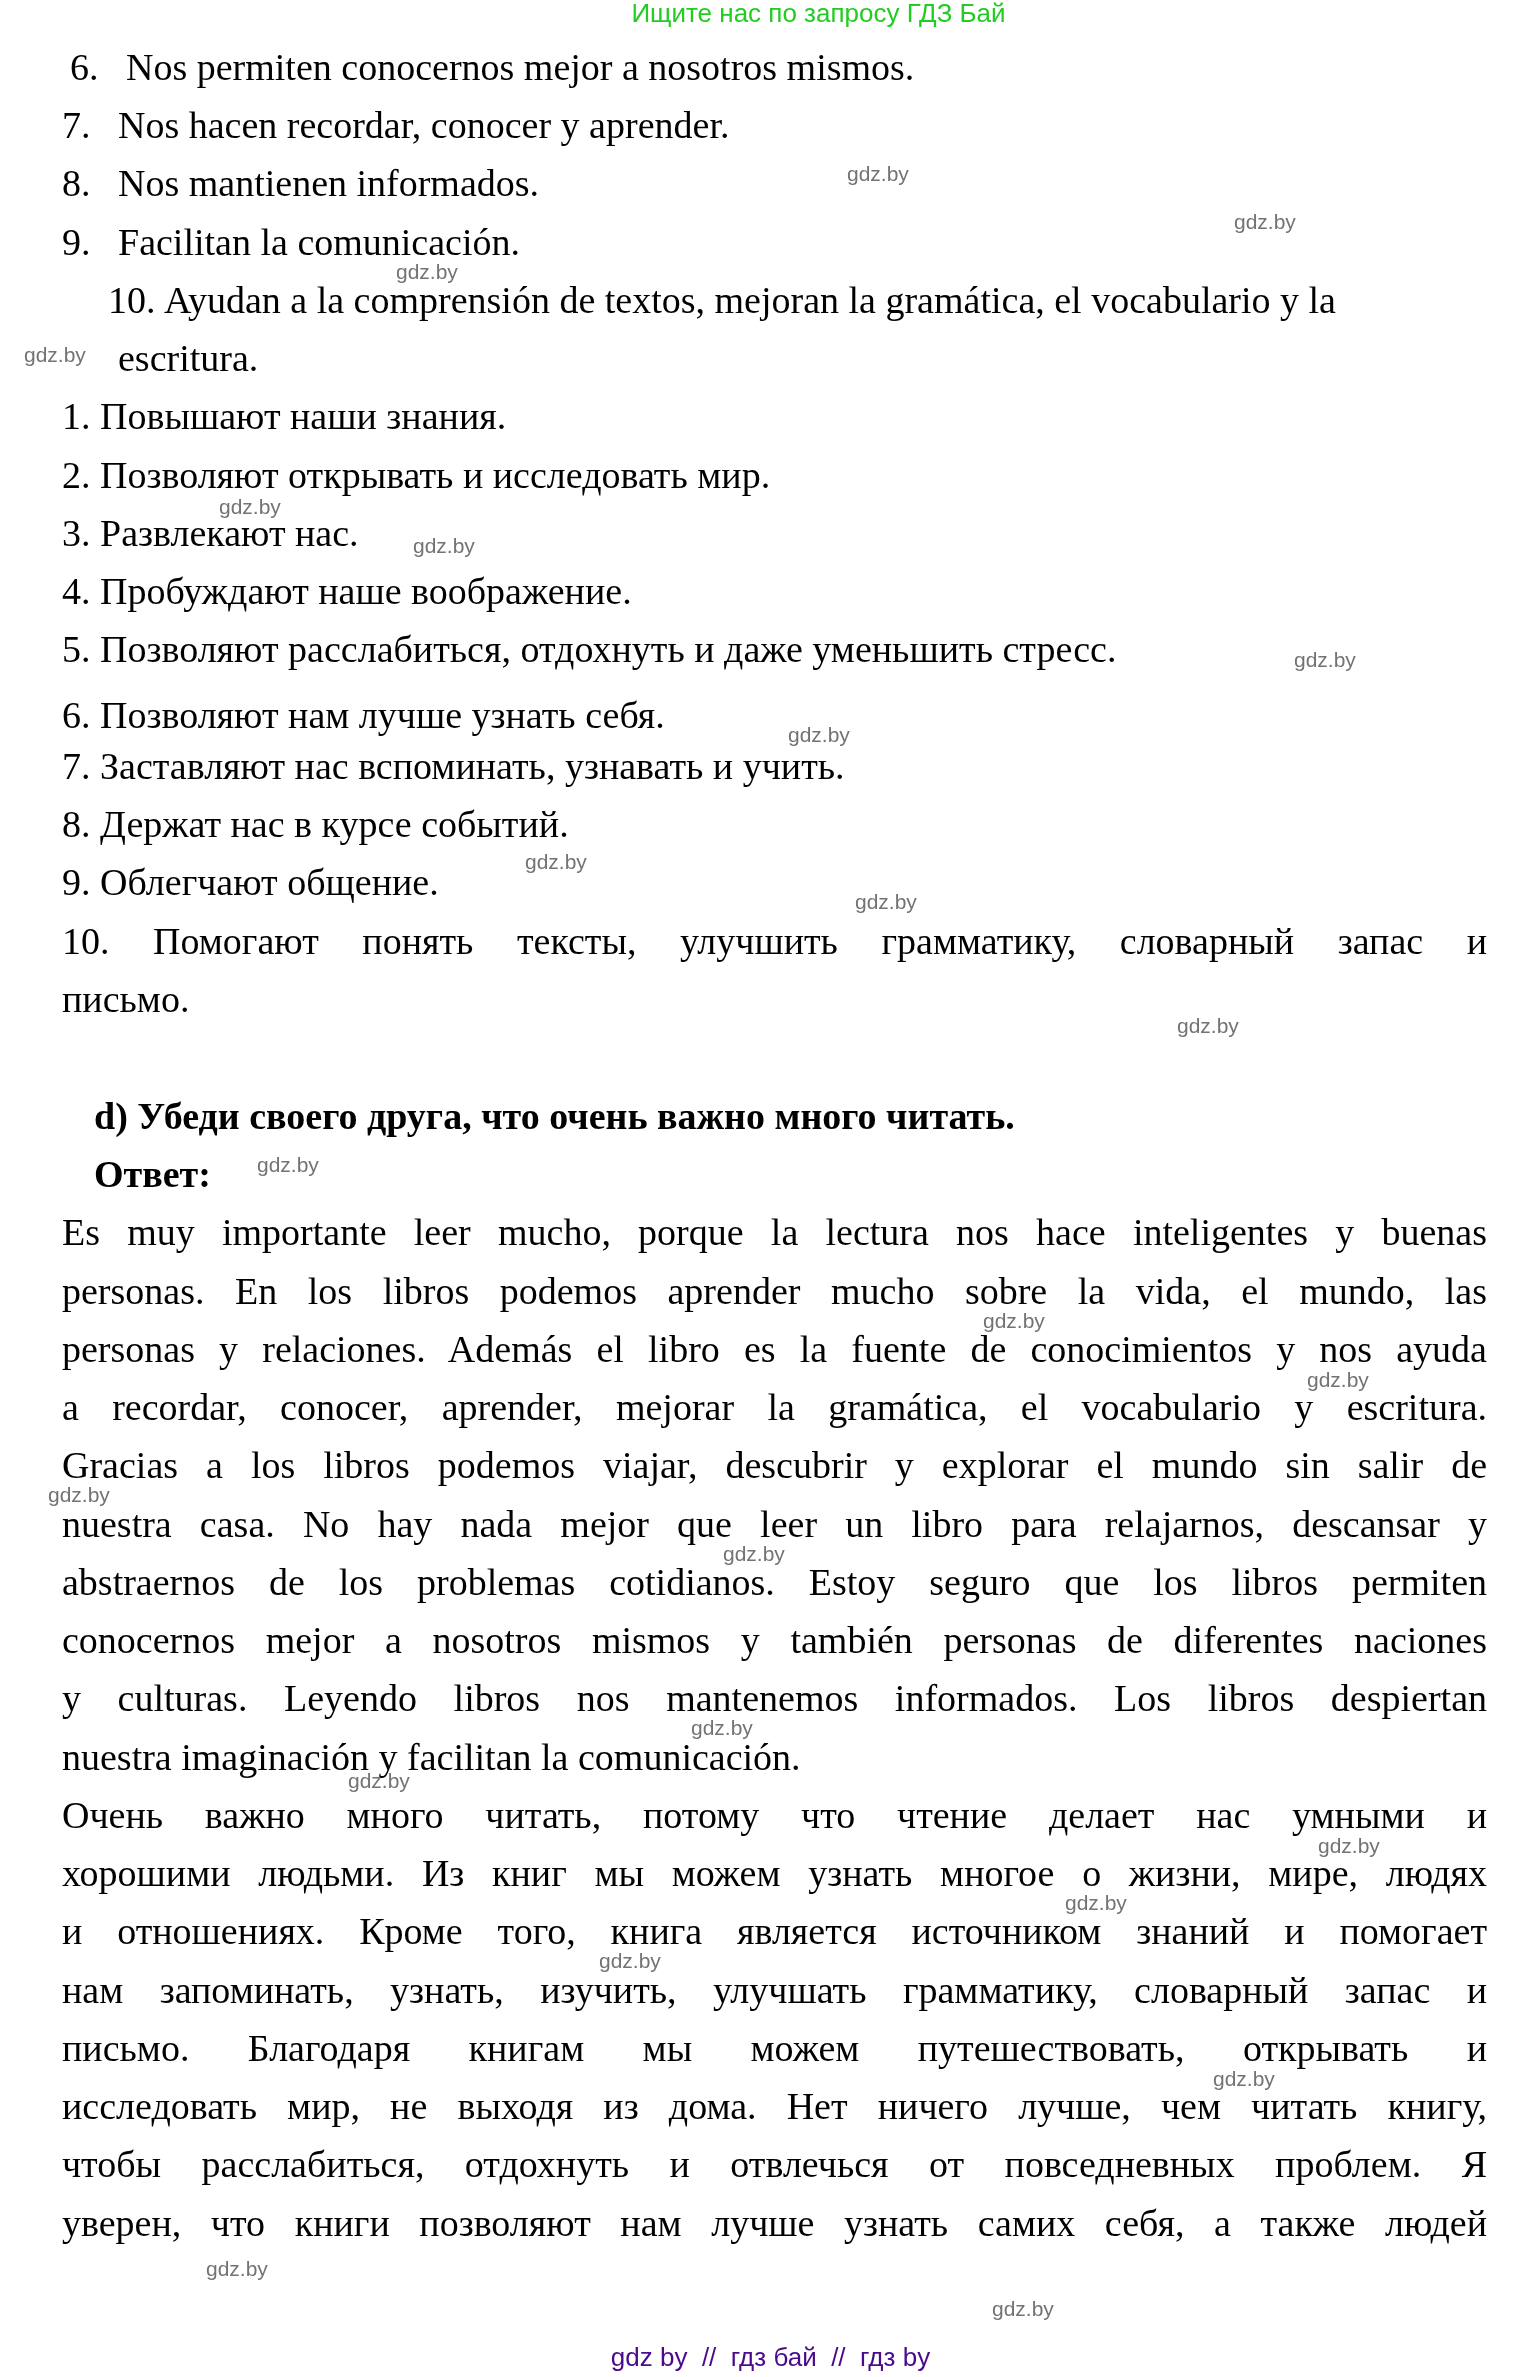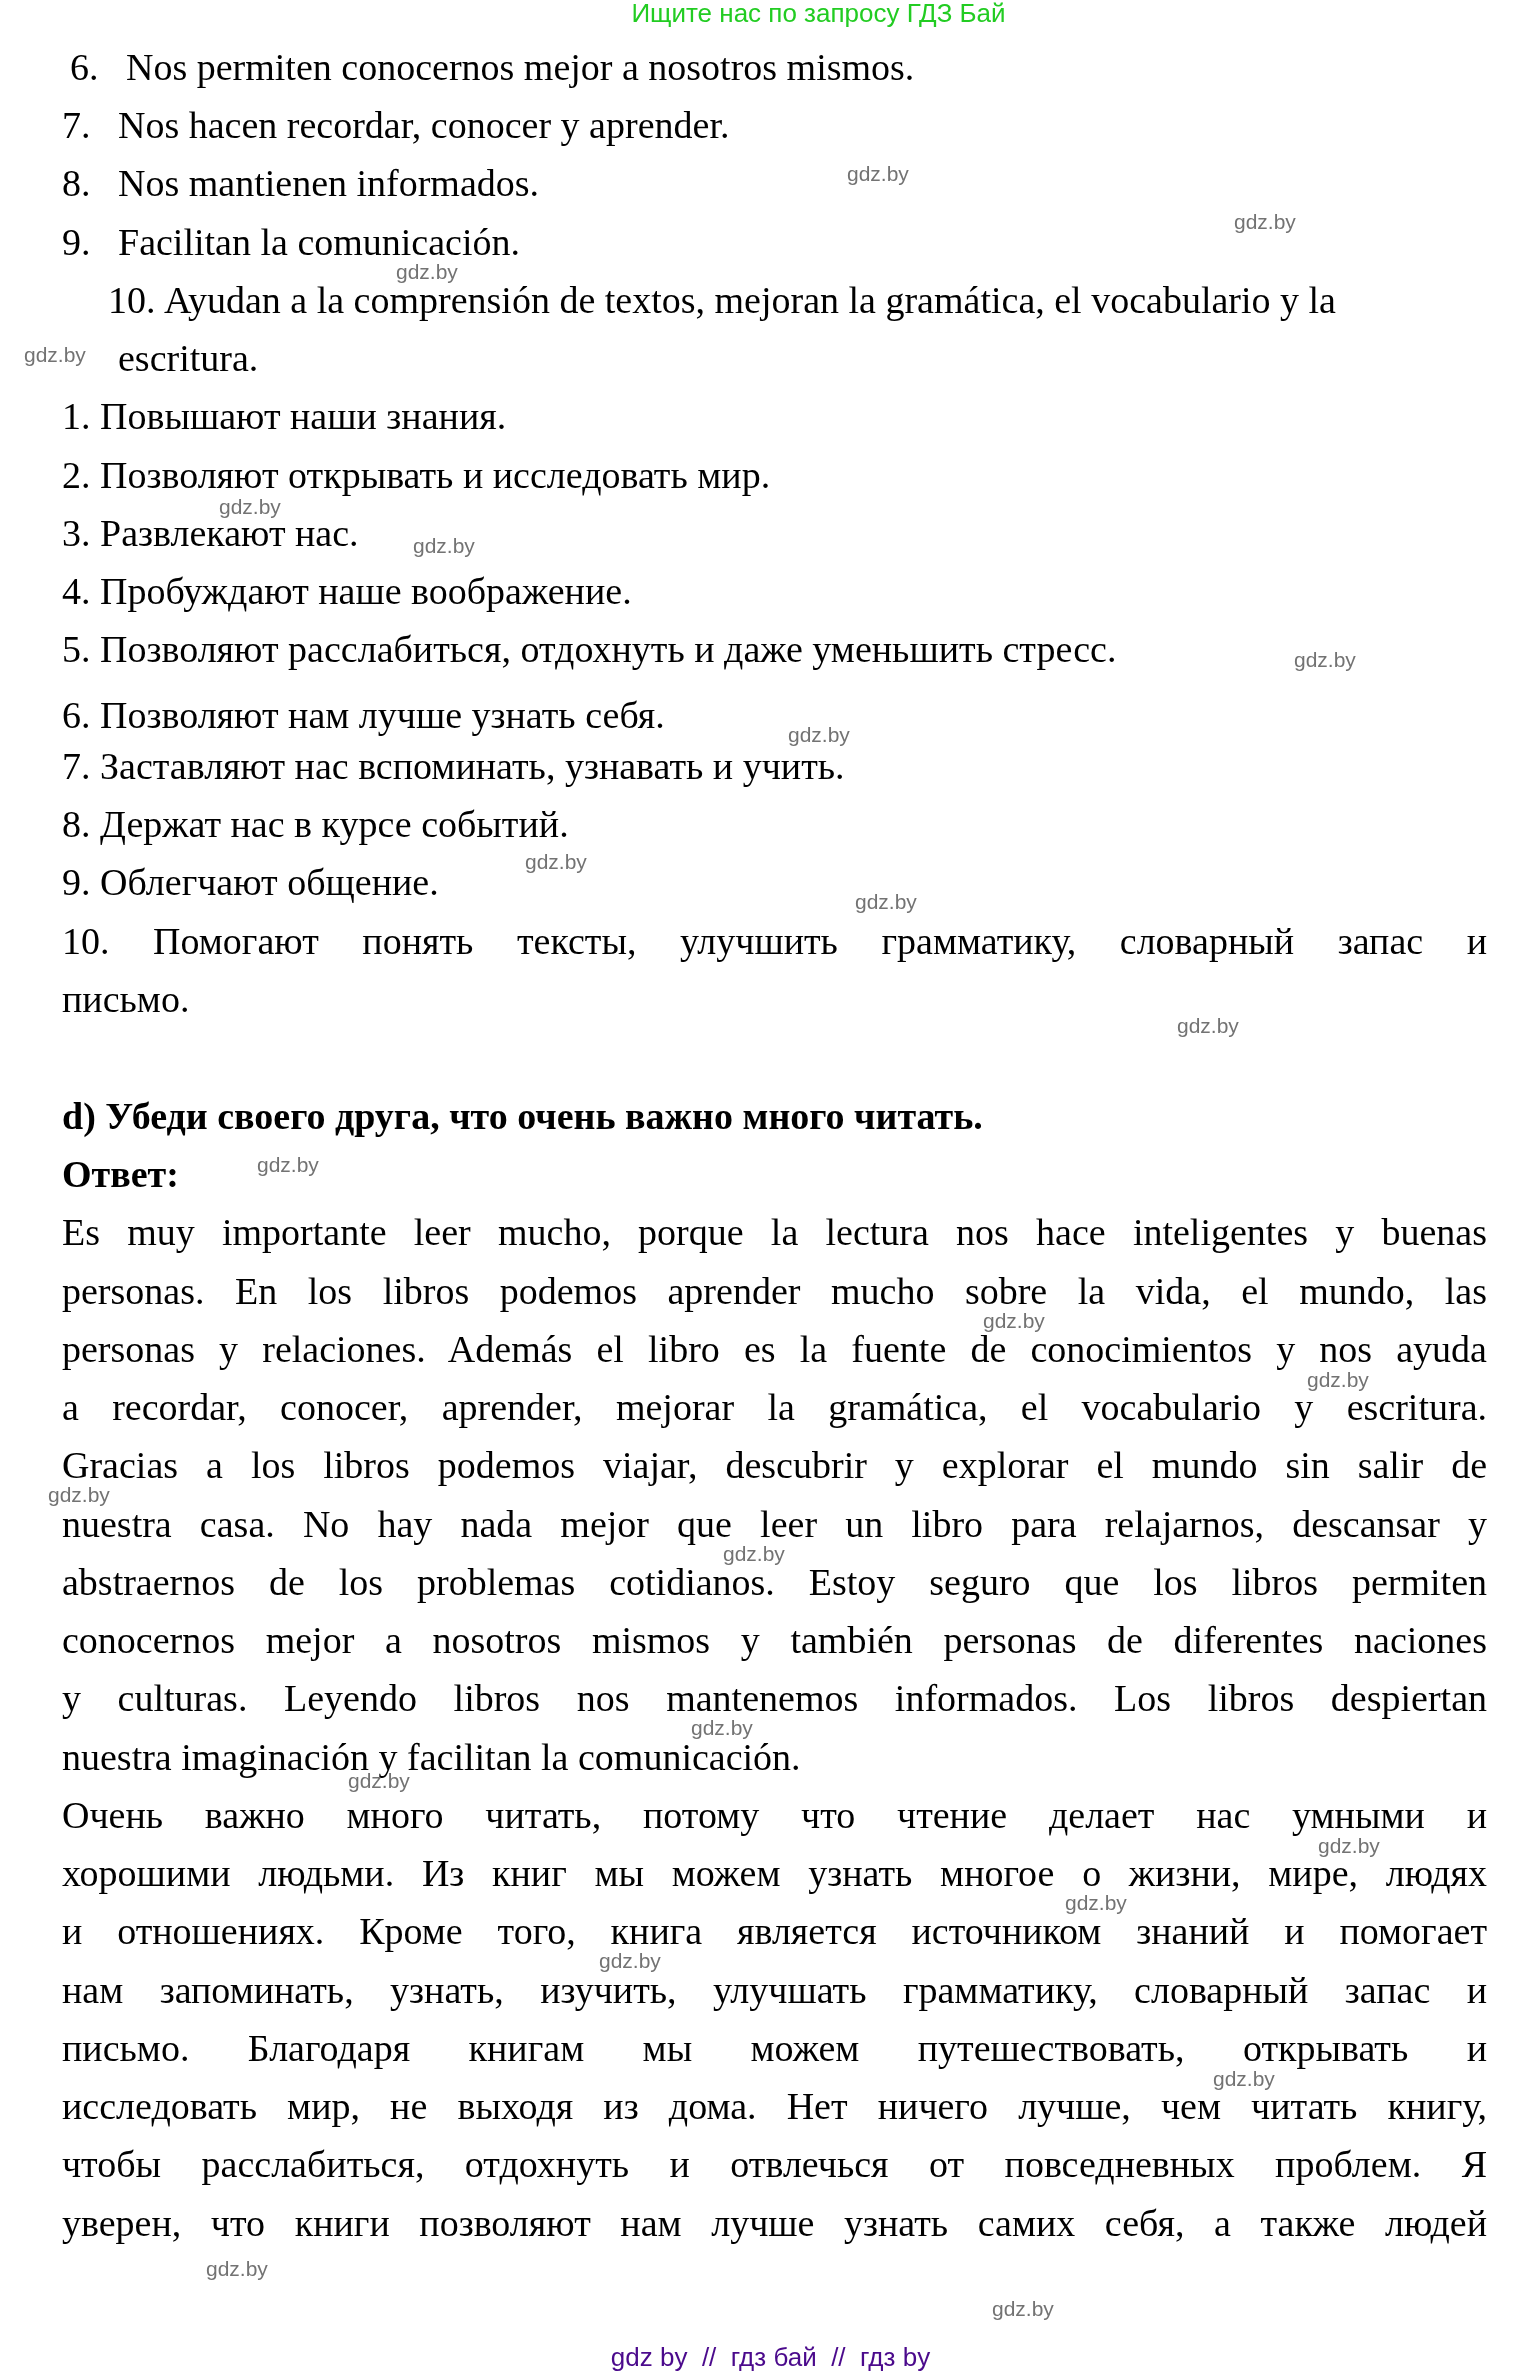--- a/index.html
+++ b/index.html
@@ -9,21 +9,21 @@
             text-align: center; font-family: "Liberation Sans", "DejaVu Sans", sans-serif;
             font-size: 26px; line-height: 27px; color: #22cc22; padding-left: 48px; }
   .footer { position: absolute; top: 2341px; left: 0; width: 1541px; height: 33px;
             text-align: center; font-family: "Liberation Sans", "DejaVu Sans", sans-serif;
             font-size: 26px; line-height: 33px; color: #4b0a8c; white-space: pre; }
   .line { position: absolute; left: 62px; width: 1425px; font-size: 38px; line-height: 58px;
           white-space: nowrap; transform-origin: left top; }
   .line.justify { text-align: justify; text-align-last: justify; white-space: normal; height: 58px; overflow: hidden; }
   .num { display: inline-block; }
   .es-num { width: 56px; }
-  .bold { font-weight: bold; }
+  .bold { font-weight: bold; margin-left: 32px; }
   .wm { position: absolute; font-family: "Liberation Sans", "DejaVu Sans", sans-serif;
         font-size: 21px; line-height: 23px; color: #737373; white-space: nowrap; }
   .para { position: absolute; left: 62px; width: 1425px; }
 </style>
 </head>
 <body>
 
 <div class="header">Ищите нас по запросу ГДЗ Бай</div>
 
 <div class="line" style="top:38px;margin-left:8px;"><span class="num es-num">6.</span><span>Nos permiten conocernos mejor a nosotros mismos.</span></div>

